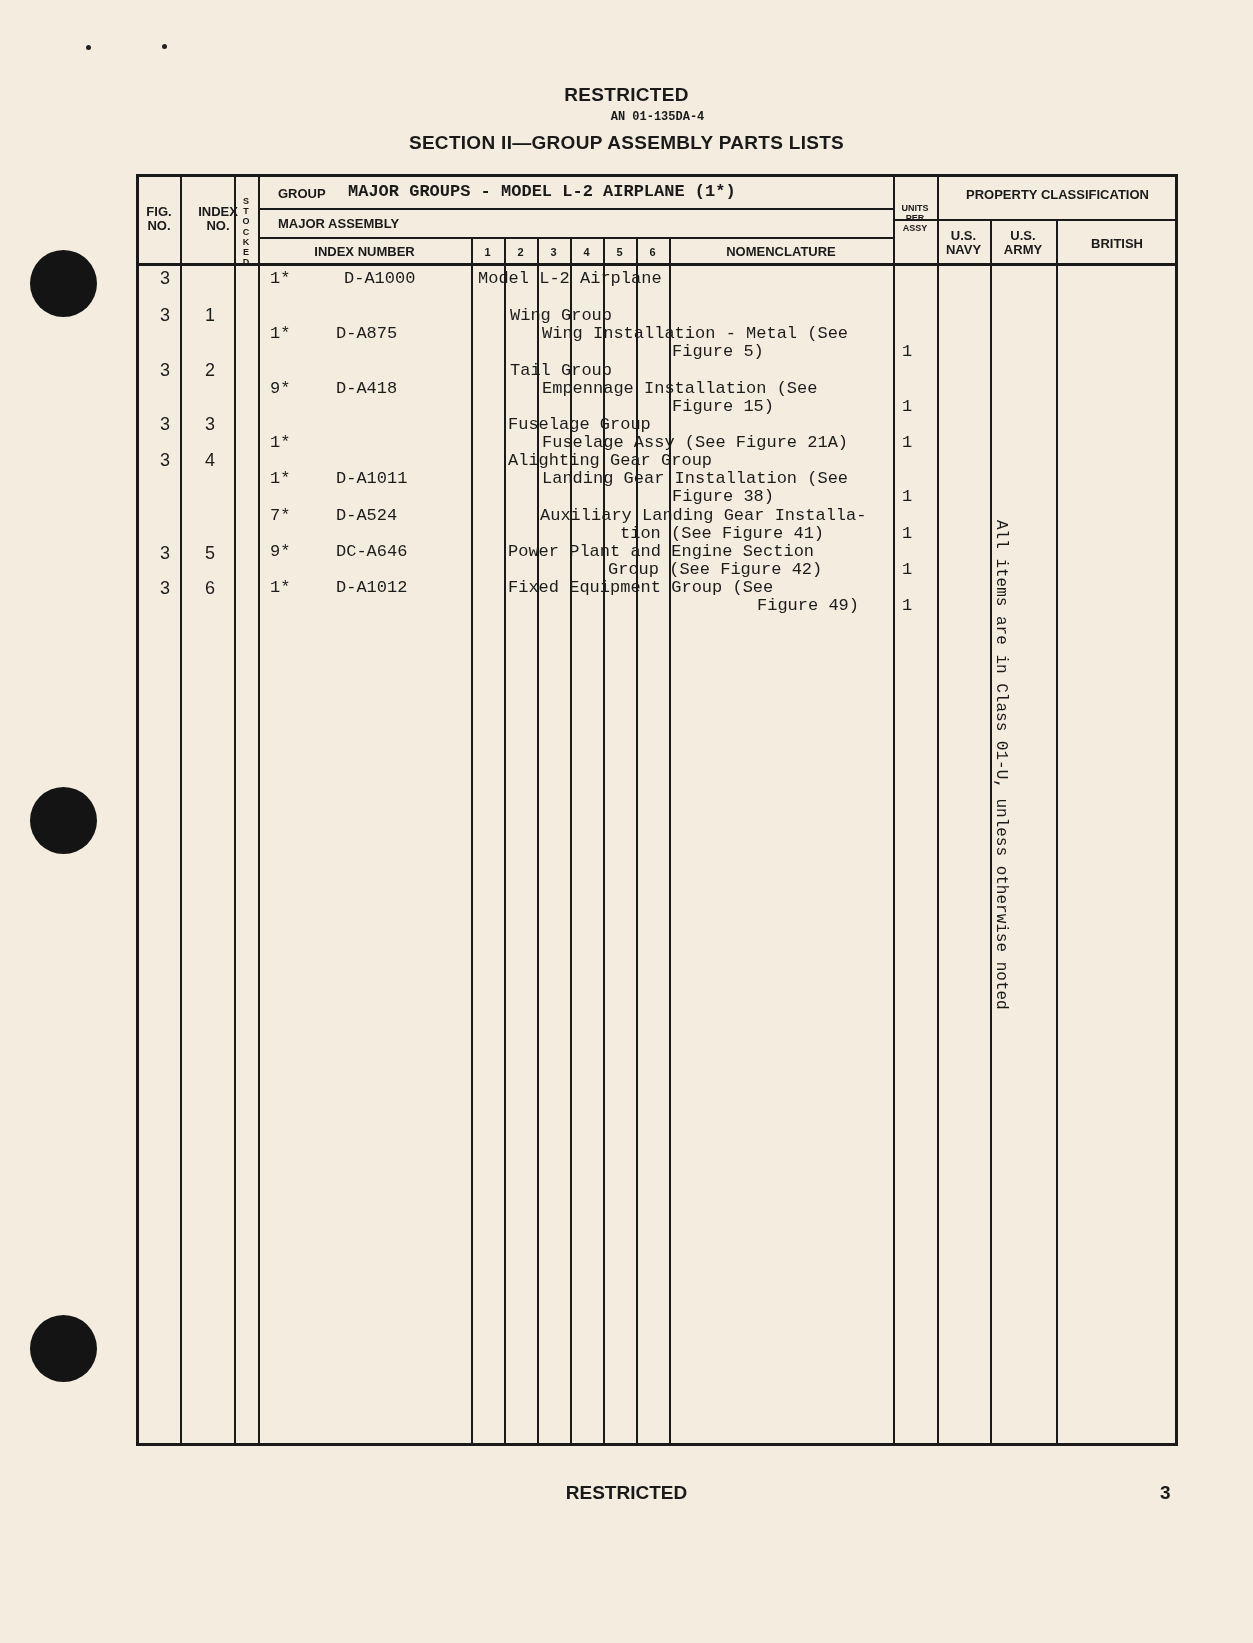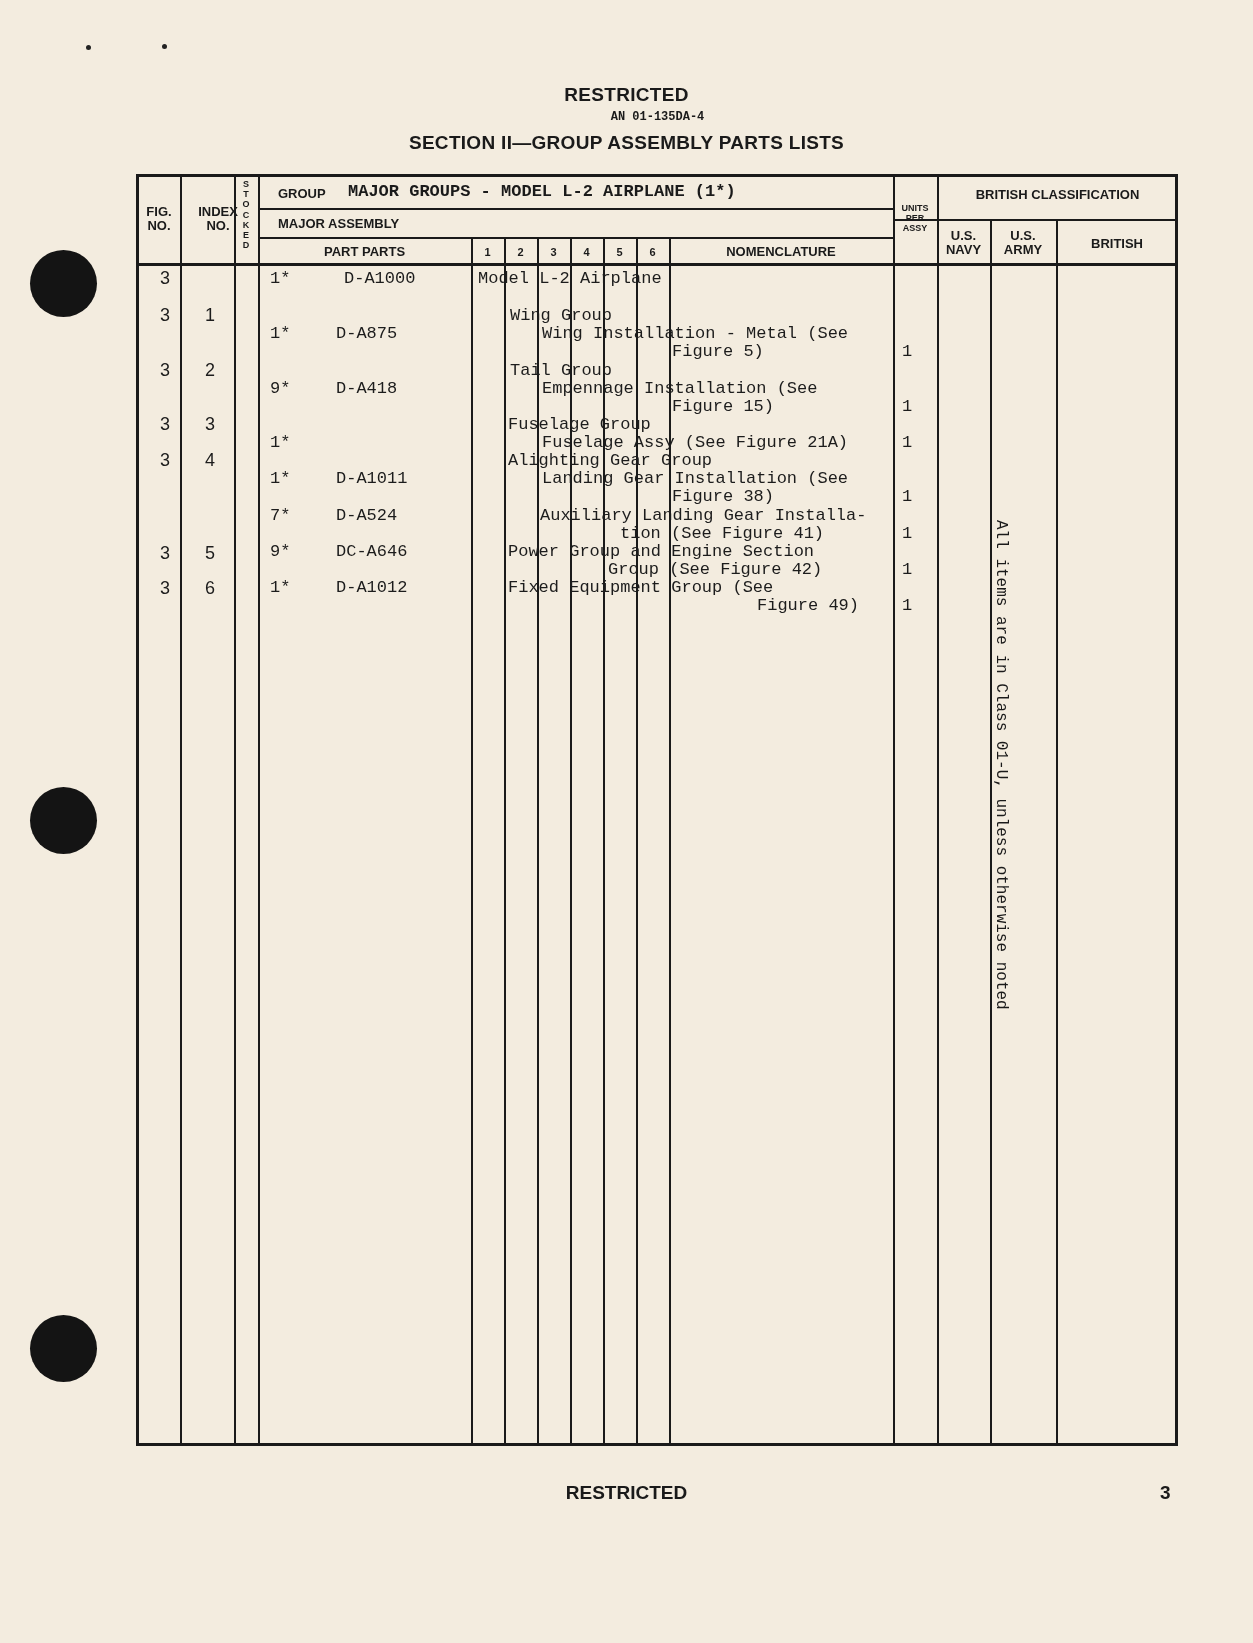--- a/index.html
+++ b/index.html
@@ -54,36 +54,36 @@
 
 <div class="hl" style="left:258px;top:208px;width:635px;"></div>
 <div class="hl" style="left:893px;top:219px;width:285px;"></div>
 <div class="hl" style="left:258px;top:237px;width:635px;"></div>
 <div class="hl" style="left:136px;top:263px;width:1042px;height:2.5px;"></div>
 
 <div class="lbl" style="left:138px;top:205px;width:42px;white-space:pre;">FIG.
 NO.</div>
 <div class="lbl" style="left:181px;top:205px;width:74px;white-space:pre;">INDEX
 NO.</div>
-<div class="lbl" style="left:242px;top:179px;width:8px;font-size:9px;line-height:10.2px;word-break:break-all;">STOCKED</div>
+<div class="lbl" style="left:242px;top:196px;width:8px;font-size:9px;line-height:10.2px;word-break:break-all;">STOCKED</div>
 <div class="lbl" style="left:278px;top:187px;">GROUP</div>
 <div class="lbl mono" style="left:348px;top:185px;font-size:17px;">MAJOR GROUPS - MODEL L-2 AIRPLANE (1*)</div>
 <div class="lbl" style="left:278px;top:217px;">MAJOR ASSEMBLY</div>
-<div class="lbl" style="left:258px;top:245px;width:213px;">PART PARTS</div>
+<div class="lbl" style="left:258px;top:245px;width:213px;">INDEX NUMBER</div>
 <div class="lbl" style="left:471px;top:245px;width:33px;font-size:11px;">1</div>
 <div class="lbl" style="left:504px;top:245px;width:33px;font-size:11px;">2</div>
 <div class="lbl" style="left:537px;top:245px;width:33px;font-size:11px;">3</div>
 <div class="lbl" style="left:570px;top:245px;width:33px;font-size:11px;">4</div>
 <div class="lbl" style="left:603px;top:245px;width:33px;font-size:11px;">5</div>
 <div class="lbl" style="left:636px;top:245px;width:33px;font-size:11px;">6</div>
 <div class="lbl" style="left:669px;top:245px;width:224px;">NOMENCLATURE</div>
 <div class="lbl" style="left:893px;top:203px;width:44px;font-size:9px;line-height:10px;white-space:pre;">UNITS
 PER
 ASSY</div>
-<div class="lbl" style="left:937px;top:188px;width:241px;">BRITISH CLASSIFICATION</div>
+<div class="lbl" style="left:937px;top:188px;width:241px;">PROPERTY CLASSIFICATION</div>
 <div class="lbl" style="left:937px;top:229px;width:53px;white-space:pre;">U.S.
 NAVY</div>
 <div class="lbl" style="left:990px;top:229px;width:66px;white-space:pre;">U.S.
 ARMY</div>
 <div class="lbl" style="left:1056px;top:237px;width:122px;">BRITISH</div>
 
 <div class="vl" style="left:937px;height:1272px;"></div>
 
 <div class="num" style="left:160px;top:268px;">3</div>
 <div class="cell" style="left:270px;top:270px;">1*</div>
@@ -131,21 +131,21 @@
 <div class="cell" style="left:270px;top:507px;">7*</div>
 <div class="cell" style="left:336px;top:507px;">D-A524</div>
 <div class="cell" style="left:540px;top:507px;">Auxiliary Landing Gear Installa-</div>
 <div class="cell" style="left:620px;top:525px;">tion (See Figure 41)</div>
 <div class="cell" style="left:902px;top:525px;">1</div>
 
 <div class="num" style="left:160px;top:543px;">3</div>
 <div class="num" style="left:205px;top:543px;">5</div>
 <div class="cell" style="left:270px;top:543px;">9*</div>
 <div class="cell" style="left:336px;top:543px;">DC-A646</div>
-<div class="cell" style="left:508px;top:543px;">Power Group and Engine Section</div>
+<div class="cell" style="left:508px;top:543px;">Power Plant and Engine Section</div>
 <div class="cell" style="left:608px;top:561px;">Group (See Figure 42)</div>
 <div class="cell" style="left:902px;top:561px;">1</div>
 
 <div class="num" style="left:160px;top:578px;">3</div>
 <div class="num" style="left:205px;top:578px;">6</div>
 <div class="cell" style="left:270px;top:579px;">1*</div>
 <div class="cell" style="left:336px;top:579px;">D-A1012</div>
 <div class="cell" style="left:508px;top:579px;">Fixed Equipment Group (See</div>
 <div class="cell" style="left:757px;top:597px;">Figure 49)</div>
 <div class="cell" style="left:902px;top:597px;">1</div>

